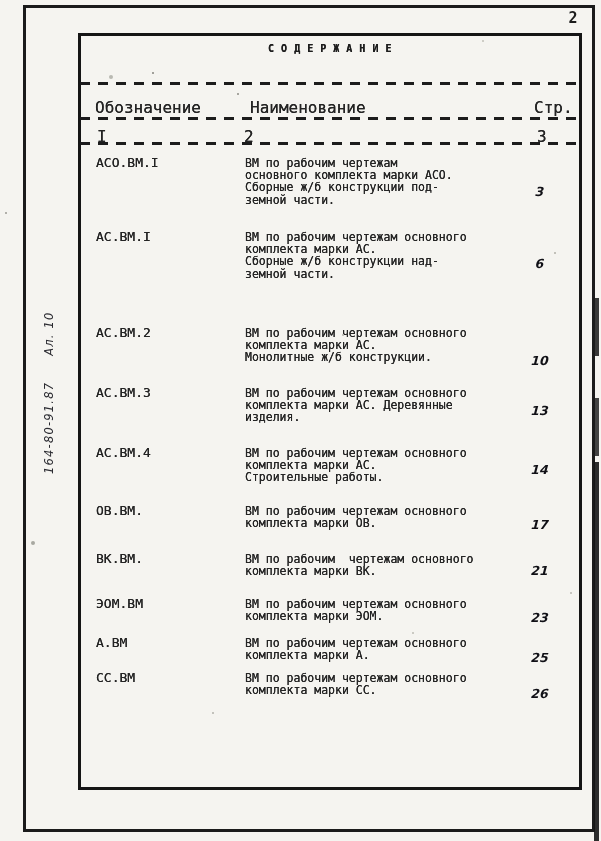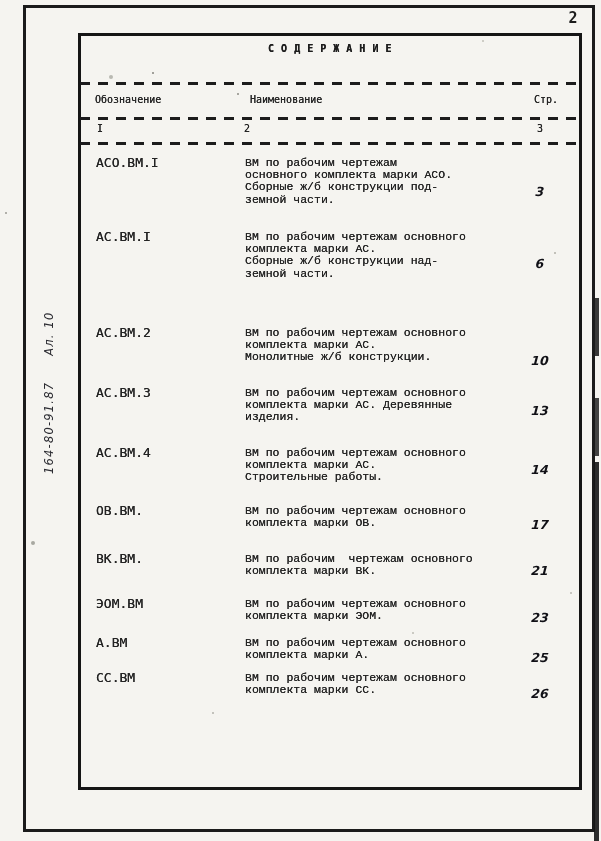--- a/index.html
+++ b/index.html
@@ -36,36 +36,37 @@
   }
   .dash {
     position: absolute; left: 80px; width: 501px; height: 2.6px;
     background: repeating-linear-gradient(90deg, #1c1c1c 0 10px, transparent 10px 18px);
   }
   .dash-1 { top: 82px; }
   .dash-2 { top: 117px; }
   .dash-3 { top: 142px; }
   .th, .cn, .cell {
     position: absolute;
-    font-size: 10px; line-height: 12.2px;
+    font-size: 16px; line-height: 12.2px;
     text-shadow: 0 0 0.35px #242424;
     white-space: pre-wrap;
+    margin-top: 8px;
   }
   .th-designation { left: 95px;  top: 94px; }
   .th-name        { left: 250px; top: 94px; }
   .th-page        { left: 534px; top: 94px; }
   .cn-1 { left: 97px;  top: 123px; }
   .cn-2 { left: 244px; top: 123px; }
   .cn-3 { left: 537px; top: 123px; }
   .row { position: absolute; left: 78px; width: 504px; }
   .col-designation { position: absolute; left: 18px; top: 0; font-size: 13px;
     line-height: 12.2px; text-shadow: 0 0 0.35px #242424; white-space: pre; }
   .col-name { position: absolute; left: 167px; top: 0; width: 272px;
     font-size: 11.5px; line-height: 12.2px; text-shadow: 0 0 0.35px #242424;
-    white-space: pre-wrap; font-family: Liberation Mono, monospace; }
+    white-space: pre-wrap; }
   .col-page { position: absolute; left: 442px; top: 0; width: 40px;
     text-align: center;
     font-family: "DejaVu Sans", sans-serif; font-style: italic; font-weight: 600;
     font-size: 12.5px; color: #101016; transform: skewX(-4deg); }
   .stamp {
     position: absolute; left: 42px; top: 474px;
     transform: rotate(-90deg); transform-origin: 0 0;
     white-space: nowrap;
     font-family: "DejaVu Sans", sans-serif; font-style: italic;
     font-size: 11.5px; font-weight: 500; letter-spacing: 1.2px; color: #2b2b31;

